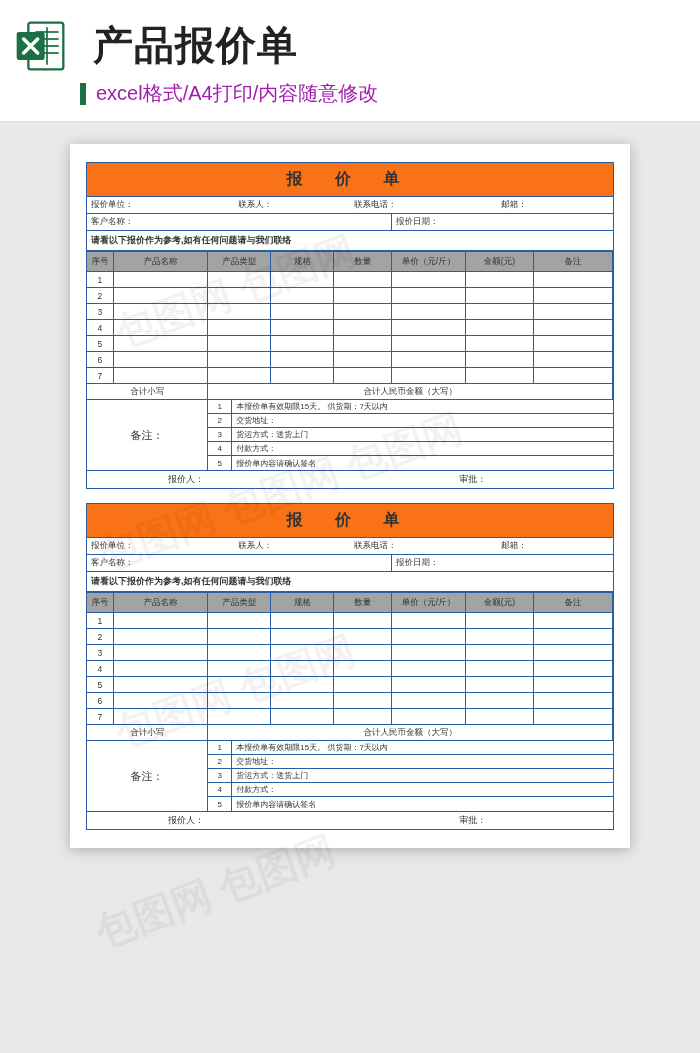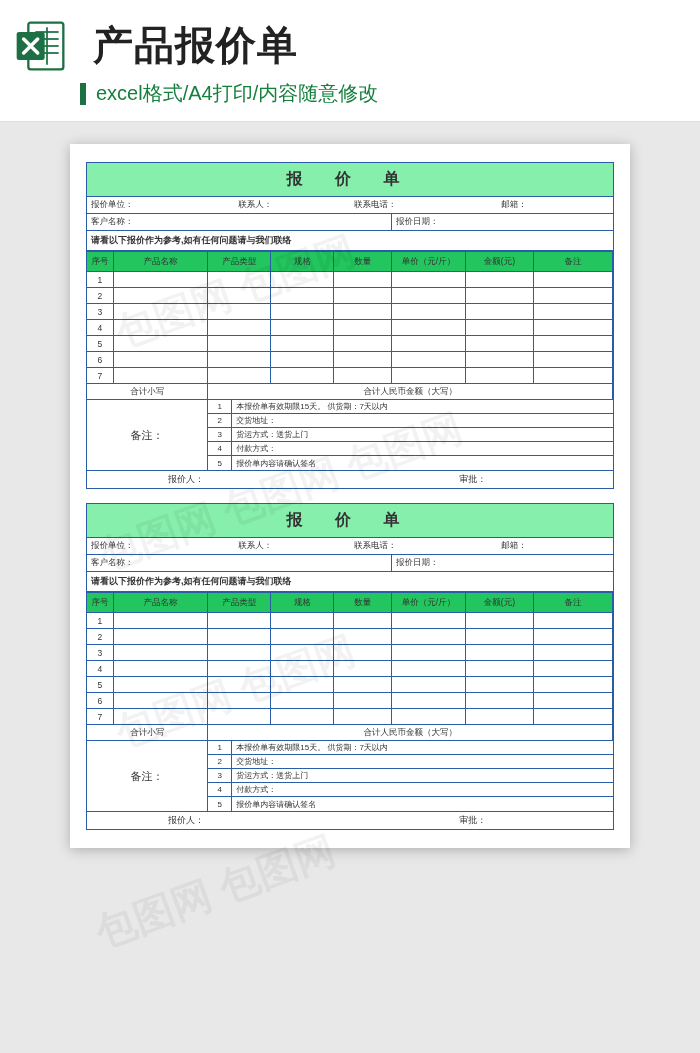--- a/index.html
+++ b/index.html
@@ -37,21 +37,21 @@
     letter-spacing: 1px;
     white-space: nowrap;
   }
   .header-sub {
     display: flex;
     align-items: center;
     gap: 6px;
     margin-top: 6px;
     margin-left: 68px;
     font-size: 20px;
-    color: #15803d;
+    color: #a21caf;
   }
   .green-bar {
     width: 6px;
     height: 22px;
     background: #1d7044;
     display: inline-block;
     margin-right: 4px;
   }
   .page {
     width: 560px;
@@ -71,21 +71,21 @@
     white-space: nowrap;
   }
   .sheet {
     border: 1.5px solid #2a5da8;
     margin-bottom: 14px;
     font-size: 9px;
     color: #333;
   }
   .sheet:last-child { margin-bottom: 0; }
   .title-row {
-    background: #86efac;
+    background: #f97316;
     border-bottom: 1px solid #2a5da8;
     text-align: center;
     font-size: 16px;
     font-weight: 700;
     letter-spacing: 14px;
     padding: 6px 0;
     color: #333;
   }
   .info-row {
     display: flex;
@@ -111,21 +111,21 @@
     border: 0.5px solid #2a5da8;
     border-left: none;
     font-size: 8.5px;
     text-align: center;
     padding: 0;
     height: 16px;
     overflow: hidden;
   }
   table.items th:first-child, table.items td:first-child { border-left: none; }
   table.items th {
-    background: #22c55e;
+    background: #a3a3a3;
     font-weight: 400;
     height: 20px;
   }
   .col-seq { width: 5%; }
   .col-name { width: 18%; }
   .col-type { width: 12%; }
   .col-spec { width: 12%; }
   .col-qty { width: 11%; }
   .col-price { width: 14%; }
   .col-amt { width: 13%; }

